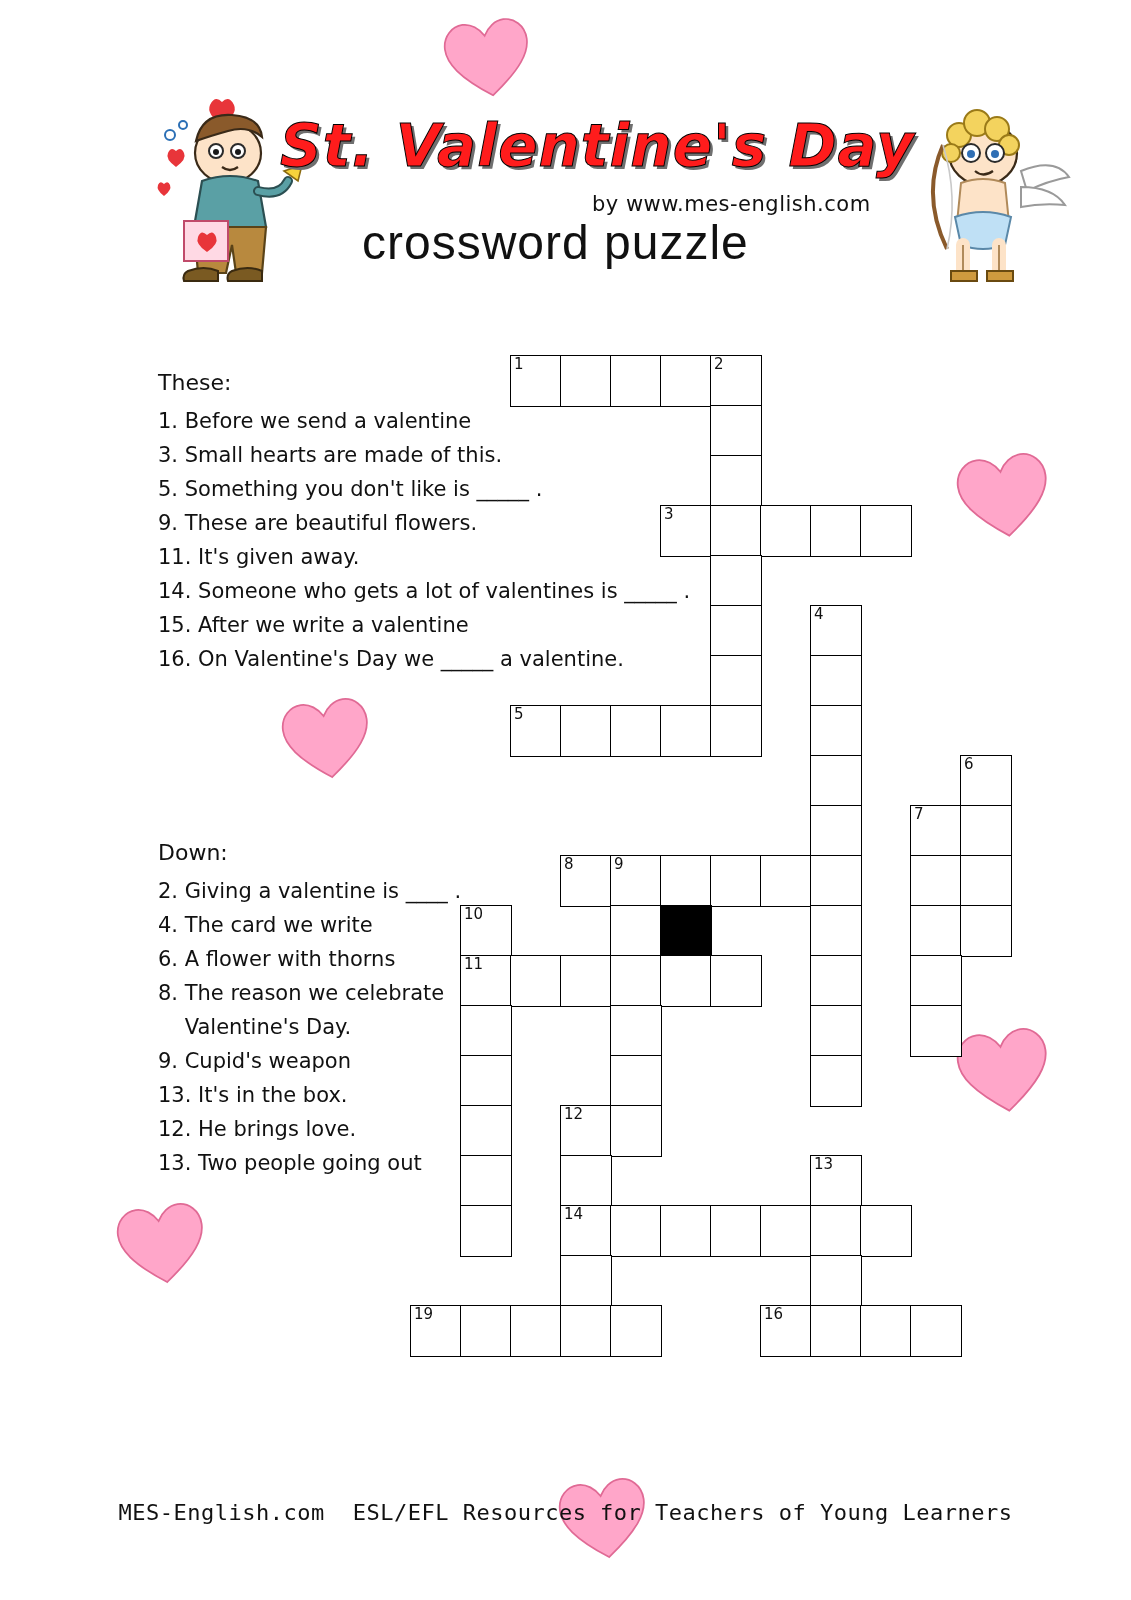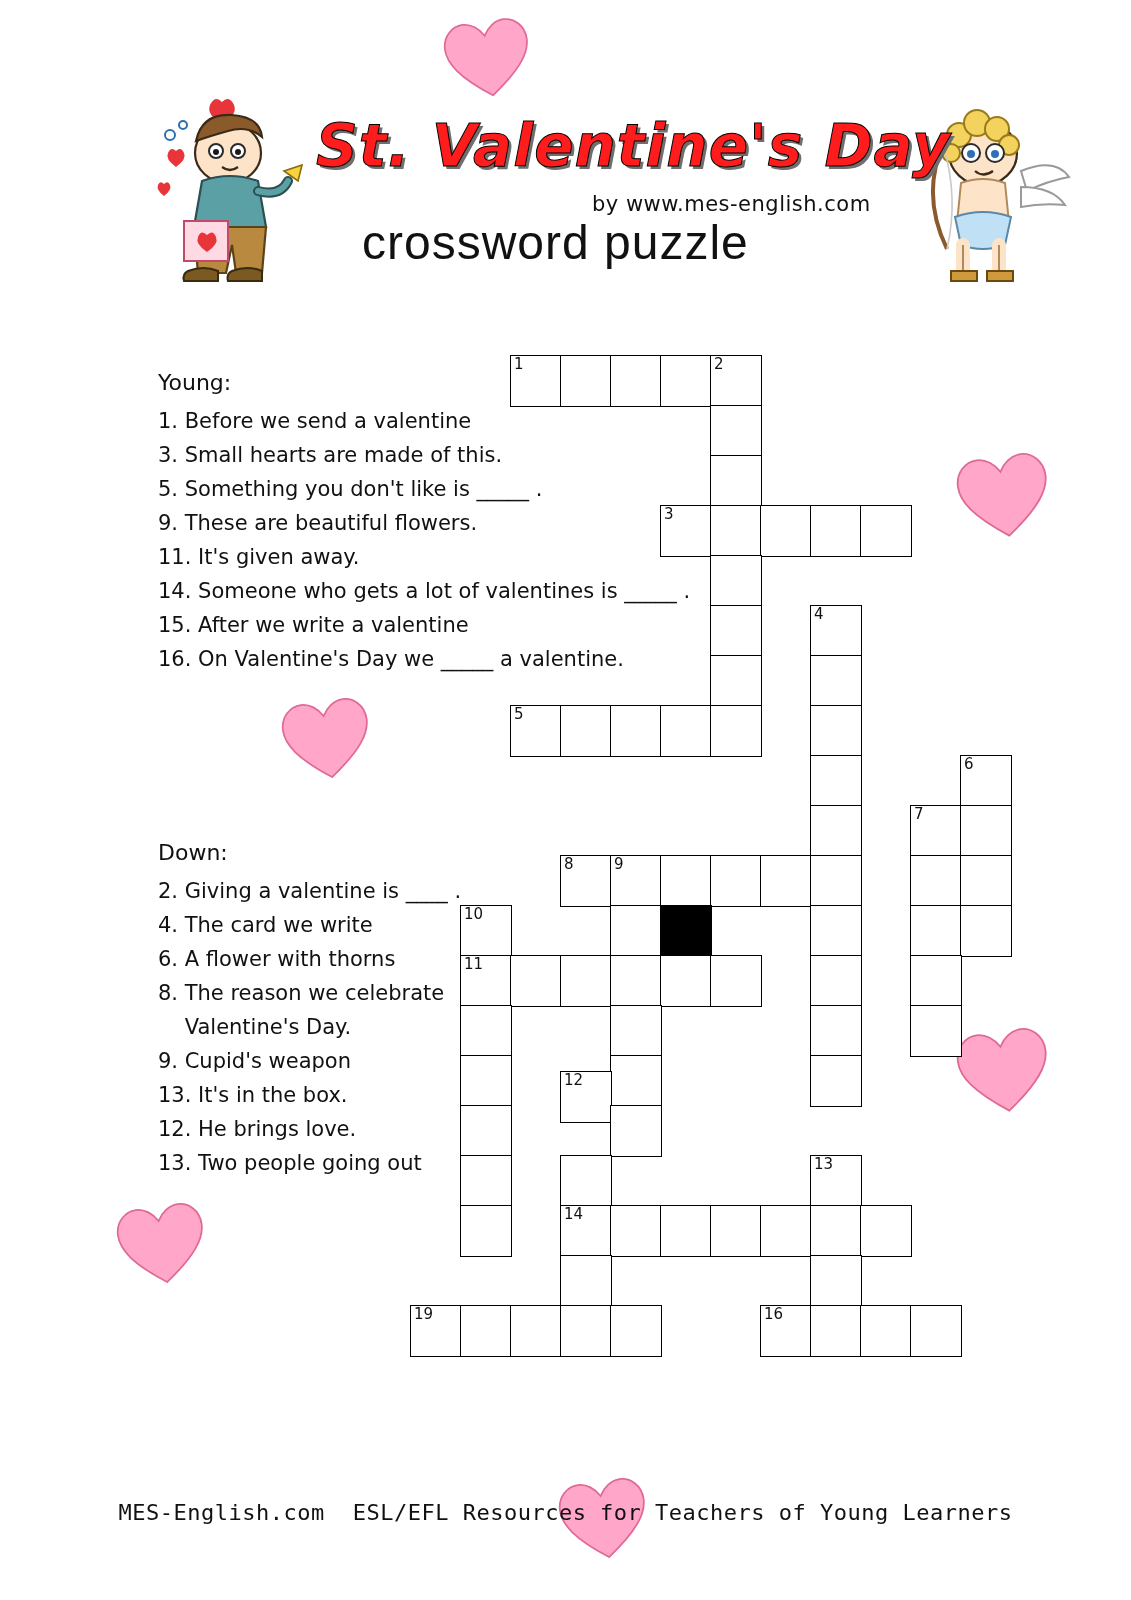--- a/index.html
+++ b/index.html
@@ -32,21 +32,20 @@
     position: absolute;
     left: 280px;
     top: 112px;
     font-family: "DejaVu Sans", sans-serif;
     font-size: 58px;
     font-weight: bold;
     font-style: italic;
     color: #ff1c1c;
     letter-spacing: 1px;
     text-shadow: 3px 3px 0 #6f6f6f;
-    margin-left: 36px;
     -webkit-text-stroke: 1px #000;
   }
   .title-by {
     position: absolute;
     left: 592px;
     top: 192px;
     font-family: "DejaVu Sans", sans-serif;
     font-size: 21px;
     color: #111;
     letter-spacing: 0.5px;
@@ -249,21 +248,21 @@
         </svg>
       </div>
       <div class="heart" style="left: 560px; top: 1480px;">
         <svg width="88" height="80.96000000000001" viewBox="0 0 100 92">
           <path d="M50 88 C14 62 2 44 2 28 C2 12 14 2 26 2 C36 2 45 9 50 18 C55 9 64 2 74 2 C86 2 98 12 98 28 C98 44 86 62 50 88 Z" fill="#ffa6c9" stroke="#e06a95" stroke-width="2"></path>
         </svg>
       </div>
     </div>
 
   <div class="clues" id="across-clues">
-    <div class="head">Young:</div>
+    <div class="head">These:</div>
     <div class="clue">1. Before we send a valentine</div>
     <div class="clue">3. Small hearts are made of this.</div>
     <div class="clue">5. Something you don't like is _____ .</div>
     <div class="clue">9. These are beautiful flowers.</div>
     <div class="clue">11. It's given away.</div>
     <div class="clue">14. Someone who gets a lot of valentines is _____ .</div>
     <div class="clue">15. After we write a valentine</div>
     <div class="clue">16. On Valentine's Day we _____ a valentine.</div>
   </div>
 
@@ -354,21 +353,21 @@
       <div class="cell" style="left: 400px; top: 600px;"></div>
       <div class="cell" style="left: 500px; top: 600px;"></div>
       <div class="cell" style="left: 50px; top: 650px;"></div>
       <div class="cell" style="left: 200px; top: 650px;"></div>
       <div class="cell" style="left: 400px; top: 650px;"></div>
       <div class="cell" style="left: 500px; top: 650px;"></div>
       <div class="cell" style="left: 50px; top: 700px;"></div>
       <div class="cell" style="left: 200px; top: 700px;"></div>
       <div class="cell" style="left: 400px; top: 700px;"></div>
       <div class="cell" style="left: 50px; top: 750px;"></div>
-      <div class="cell" style="left: 150px; top: 716px; text-decoration: underline;">
+      <div class="cell" style="left: 150px; top: 750px; text-decoration: underline;">
         <span class="num">12</span>
       </div>
       <div class="cell" style="left: 200px; top: 750px;"></div>
       <div class="cell" style="left: 50px; top: 800px;"></div>
       <div class="cell" style="left: 150px; top: 800px;"></div>
       <div class="cell" style="left: 400px; top: 800px;">
         <span class="num">13</span>
       </div>
       <div class="cell" style="left: 50px; top: 850px;"></div>
       <div class="cell" style="left: 150px; top: 850px;">

